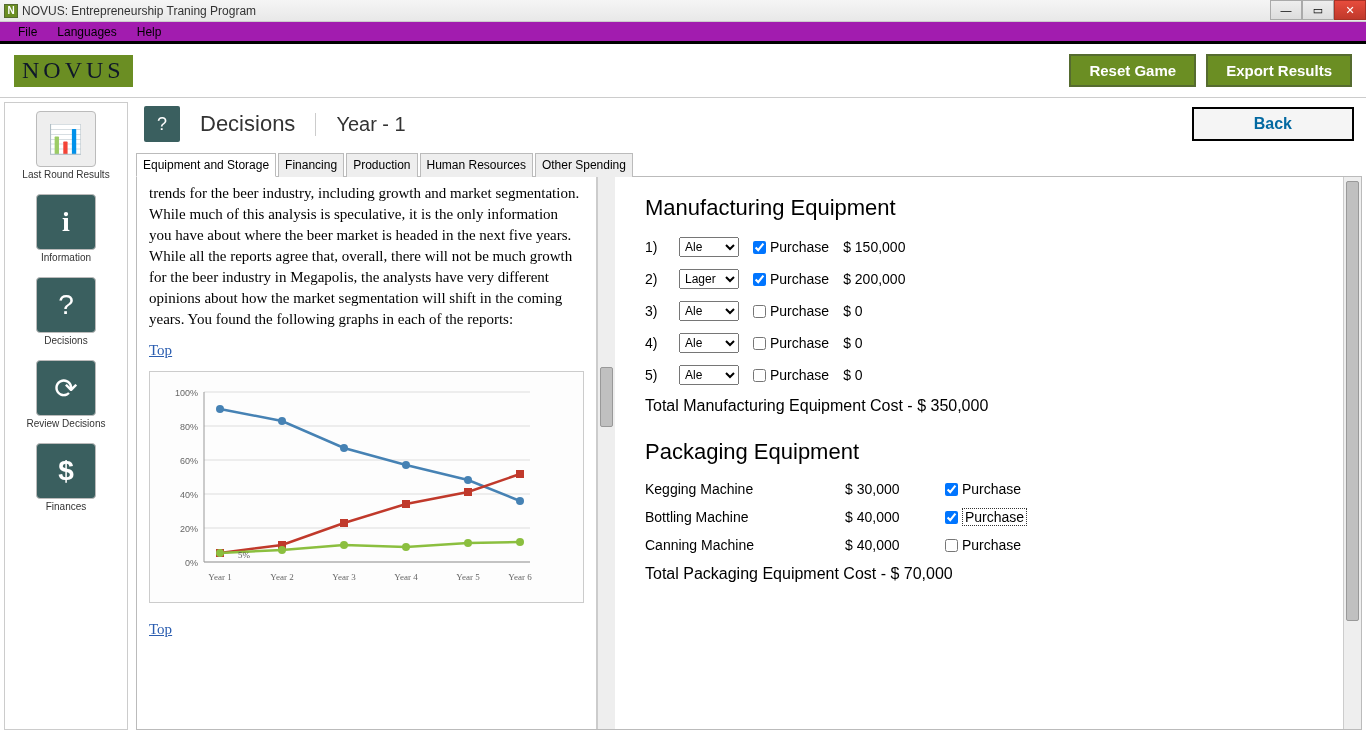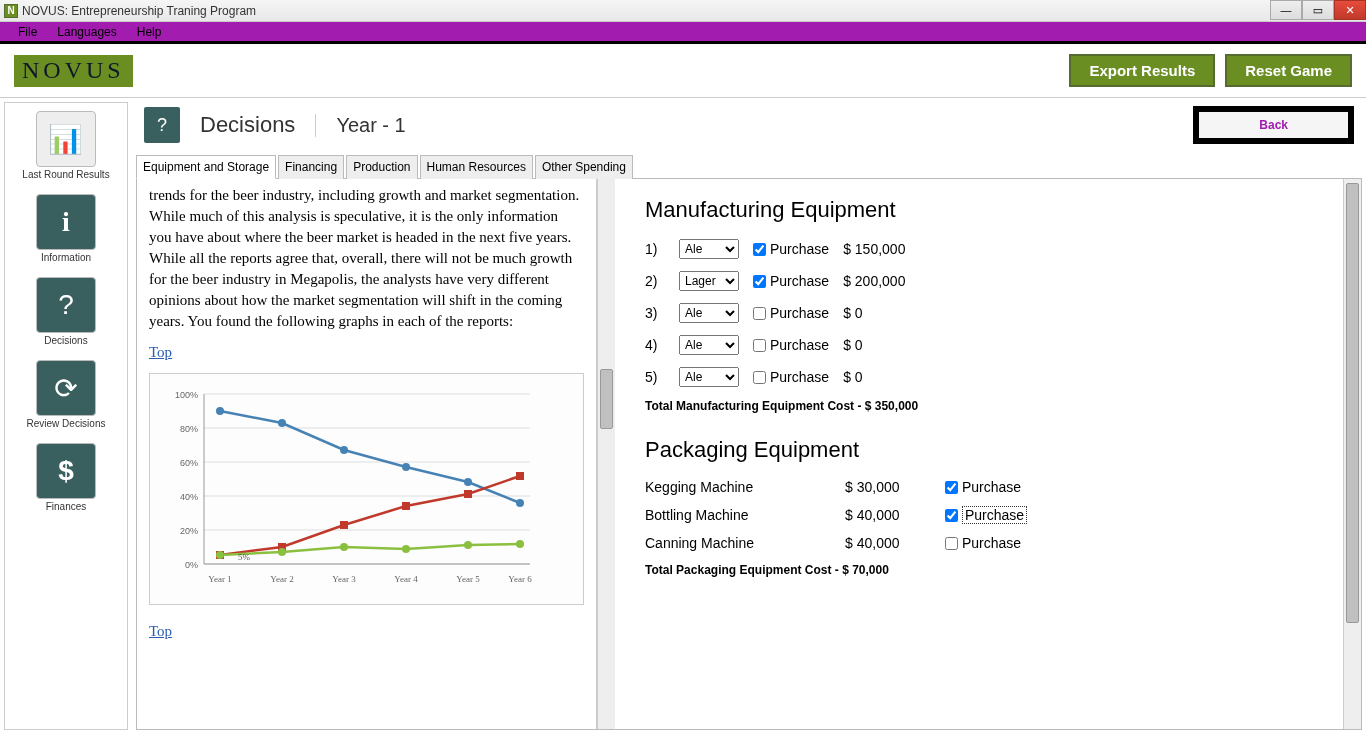--- a/index.html
+++ b/index.html
@@ -26,40 +26,40 @@
 .sidebar-item { display: flex; flex-direction: column; align-items: center; gap: 2px; cursor: pointer; }
 .sidebar-icon { width: 60px; height: 56px; display: flex; align-items: center; justify-content: center; font-size: 28px; background: #eee; border: 1px solid #bbb; border-radius: 4px; }
 .sidebar-label { font-size: 10px; text-align: left; color: #333; }
 
 .content { flex: 1; display: flex; flex-direction: column; padding: 4px; }
 .content-header { display: flex; align-items: center; justify-content: space-between; padding: 4px 8px; }
 .content-header-left { display: flex; align-items: center; gap: 20px; }
 .dec-icon { width: 36px; height: 36px; background: #3a5f5f; display: inline-flex; align-items: center; justify-content: center; color: #fff; font-size: 18px; border-radius: 2px; }
 .content-title { font-size: 22px; color: #333; }
 .content-sub { font-size: 20px; color: #333; border-left: 1px solid #ccc; padding-left: 20px; }
-.back-btn { background: #f5f5f5; border: 6px solid #000000; color: #a21caf; font-weight: bold; font-size: 12px; padding: 6px 60px; cursor: pointer; }
+.back-btn { background: #f5f5f5; border: 2px solid #000000; color: #0369a1; font-weight: bold; font-size: 16px; padding: 6px 60px; cursor: pointer; }
 
 .tabs-row { display: flex; border-bottom: 1px solid #bbb; margin-top: 6px; }
 .tab { padding: 4px 6px; font-size: 12px; border: 1px solid #bbb; border-bottom: none; background: #eee; margin-right: 2px; cursor: pointer; position: relative; top: 1px; }
 .tab.active { background: #fff; border-bottom: 1px solid #fff; }
 
 .panels { flex: 1; display: flex; overflow: hidden; border: 1px solid #bbb; border-top: none; }
 .left-panel { width: 460px; border-right: 1px solid #ccc; overflow-y: auto; padding: 6px 12px; font-family: Georgia, serif; font-size: 15px; line-height: 1.4; position: relative; }
 .left-panel .top-link { color: #2a5db0; text-decoration: underline; font-family: Georgia, serif; display: block; margin: 10px 0; }
 .right-panel { flex: 1; overflow-y: auto; padding: 10px 30px; position: relative; }
 .scrollbar-stub { width: 18px; background: #eee; border-left: 1px solid #ccc; position: relative; }
 .scrollbar-thumb { position: absolute; left: 2px; right: 2px; background: #c0c0c0; border: 1px solid #999; border-radius: 2px; }
 
 .section-h { font-size: 22px; font-weight: normal; margin: 8px 0 16px; }
 .equip-row { display: flex; align-items: center; gap: 14px; margin: 12px 0; font-size: 14px; }
 .equip-row .num { width: 20px; }
 .equip-row select { width: 60px; font-size: 12px; padding: 1px; }
 .equip-row .chk-lbl { display: flex; align-items: center; gap: 4px; }
 .equip-row .cost { width: 90px; }
-.total-line { font-weight: bold; font-size: 12px; margin: 12px 0 24px; }
+.total-line { font-weight: normal; font-size: 16px; margin: 12px 0 24px; }
 
 .pkg-row { display: grid; grid-template-columns: 200px 100px 120px; align-items: center; margin: 12px 0; font-size: 14px; }
 .pkg-row .chk-lbl { display: flex; align-items: center; gap: 4px; }
 
 .chart-box { border: 1px solid #ccc; padding: 10px; margin: 8px 0 16px; background: #fdfdfd; }
 .chart-title { text-align: center; font-family: Georgia, serif; font-size: 17px; margin-bottom: 10px; }
 .chart-svg { display: block; }
 input[type="checkbox"] { width: 13px; height: 13px; }
 .focus-box { border: 1px dotted #333; padding: 0 2px; }
 </style>
@@ -78,22 +78,22 @@
 
 <div class="menubar">
   <div class="menu-item">File</div>
   <div class="menu-item">Languages</div>
   <div class="menu-item">Help</div>
 </div>
 
 <div class="header">
   <div class="logo">NOVUS</div>
   <div class="header-buttons">
+    <button class="green-btn">Reset Game</button>
     <button class="green-btn">Export Results</button>
-    <button class="green-btn">Reset Game</button>
   </div>
 </div>
 
 <div class="main-row">
 
   <div class="sidebar">
     <div class="sidebar-item">
       <div class="sidebar-icon">📊</div>
       <div class="sidebar-label">Last Round Results</div>
     </div>

